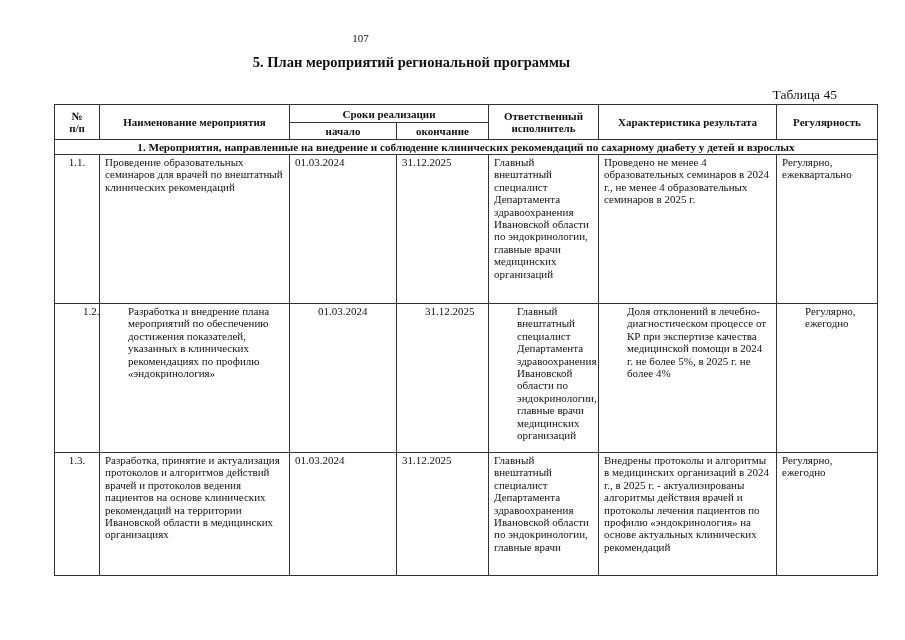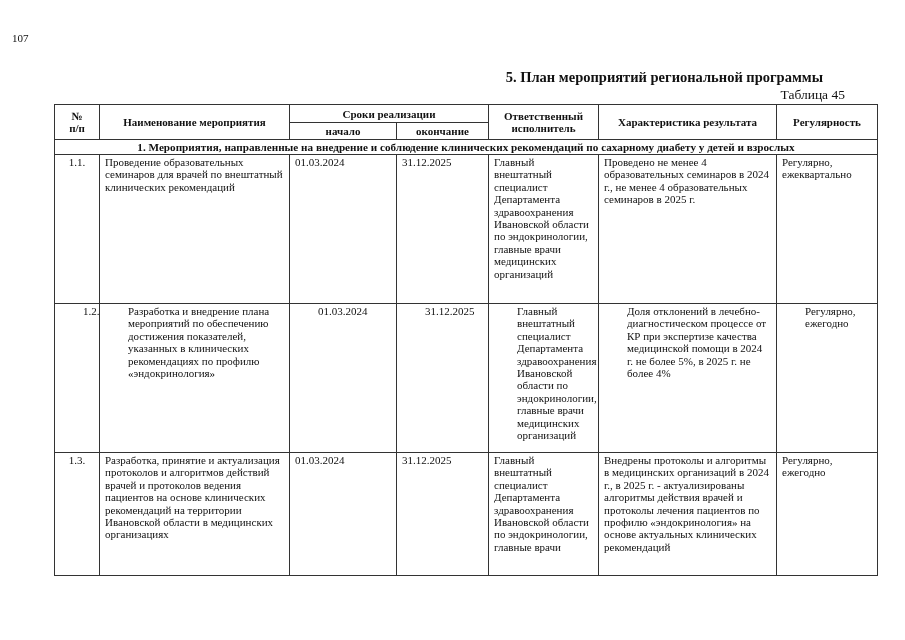--- a/index.html
+++ b/index.html
@@ -11,37 +11,38 @@
     width: 905px;
     height: 640px;
     position: relative;
     overflow: hidden;
     font-family: "Liberation Serif", "DejaVu Serif", serif;
     color: #111111;
   }
   .page-number {
     position: absolute;
     top: 32px;
-    left: 12px;
+    left: 0;
     width: 721px;
+    text-align: center;
     font-size: 11px;
   }
   .doc-title {
     position: absolute;
-    top: 69px;
+    top: 54px;
     left: 0;
     width: 823px;
-    text-align: right;
+    text-align: center;
     font-size: 14.5px;
     font-weight: bold;
   }
   .table-label {
     position: absolute;
     top: 87px;
-    right: 60px;
+    right: 68px;
     font-size: 13.5px;
   }
   table.plan {
     position: absolute;
     top: 104px;
     left: 54px;
     width: 823px;
     border-collapse: collapse;
     table-layout: fixed;
     font-size: 11px;

